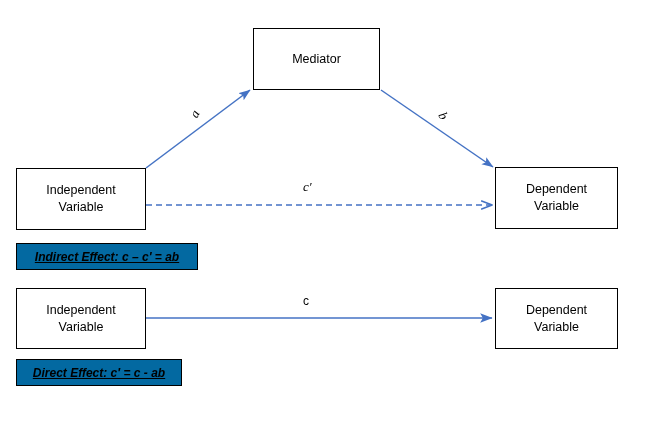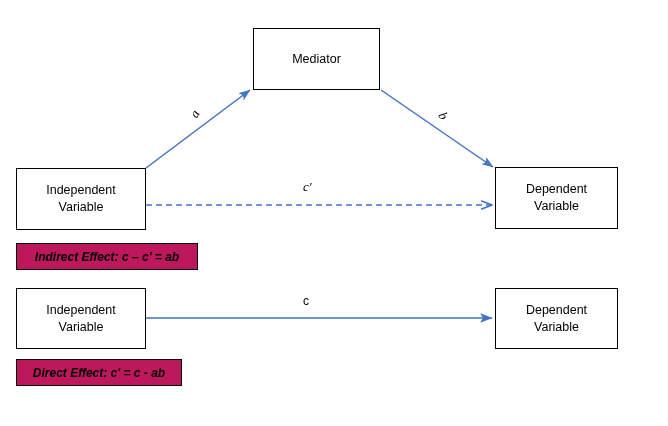--- a/index.html
+++ b/index.html
@@ -36,30 +36,31 @@
     color: #000000;
     font-size: 12.5px;
     line-height: 1.35;
     font-family: "Liberation Sans", sans-serif;
   }
   .node-box span { display: block; }
   .formula-box {
     position: absolute;
     box-sizing: border-box;
     border: 1.1px solid #000000;
-    background: #be185d;
+    background: #0369a1;
     display: flex;
     align-items: center;
     justify-content: center;
     color: #000000;
     font-style: italic;
     font-weight: bold;
     font-size: 12px;
     white-space: nowrap;
     font-family: "Liberation Sans", sans-serif;
+    text-decoration: underline;
   }
   .path-label {
     position: absolute;
     color: #000000;
     font-style: italic;
     font-size: 13px;
     font-family: "Liberation Serif", serif;
     white-space: nowrap;
   }
   .path-label.upright {

